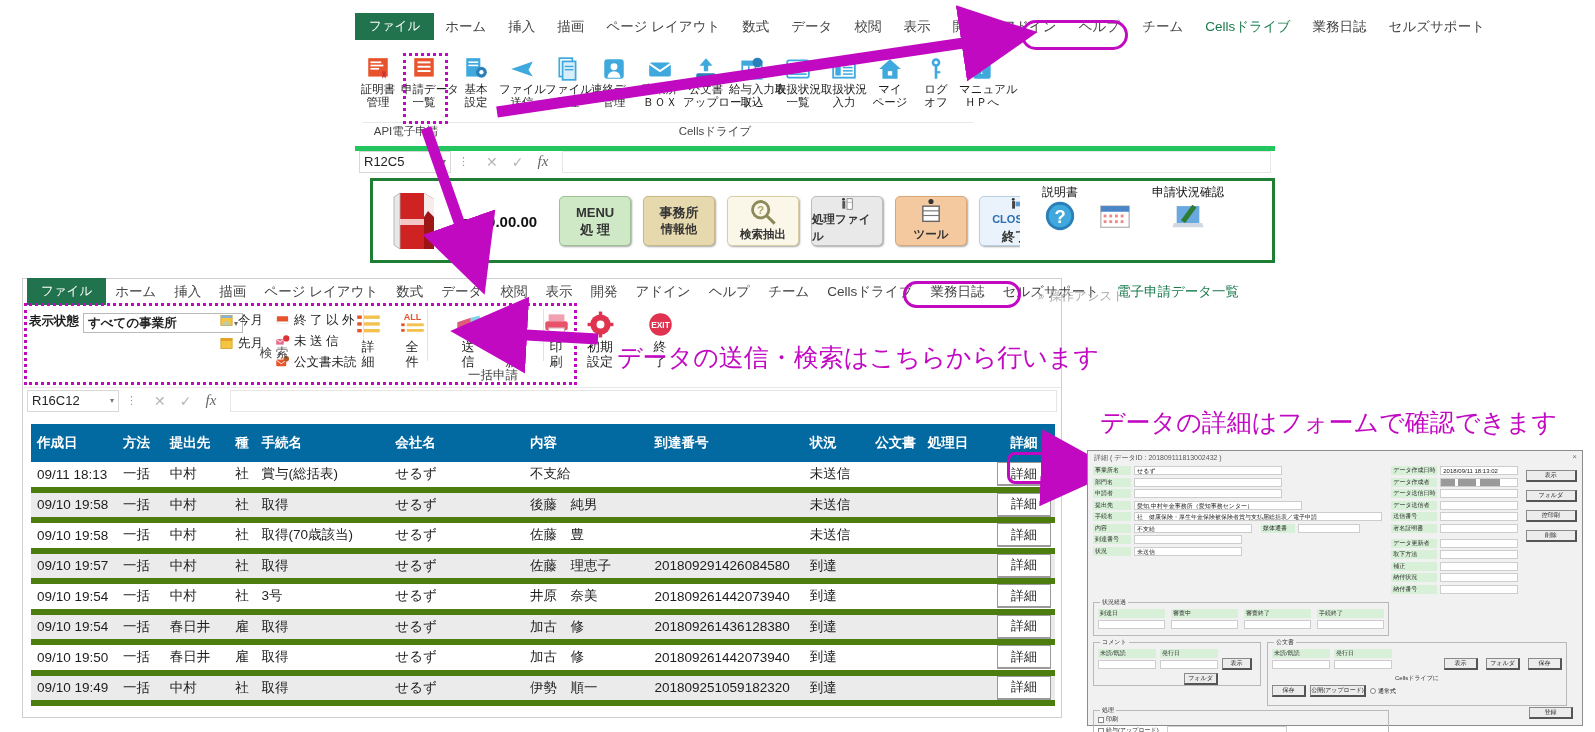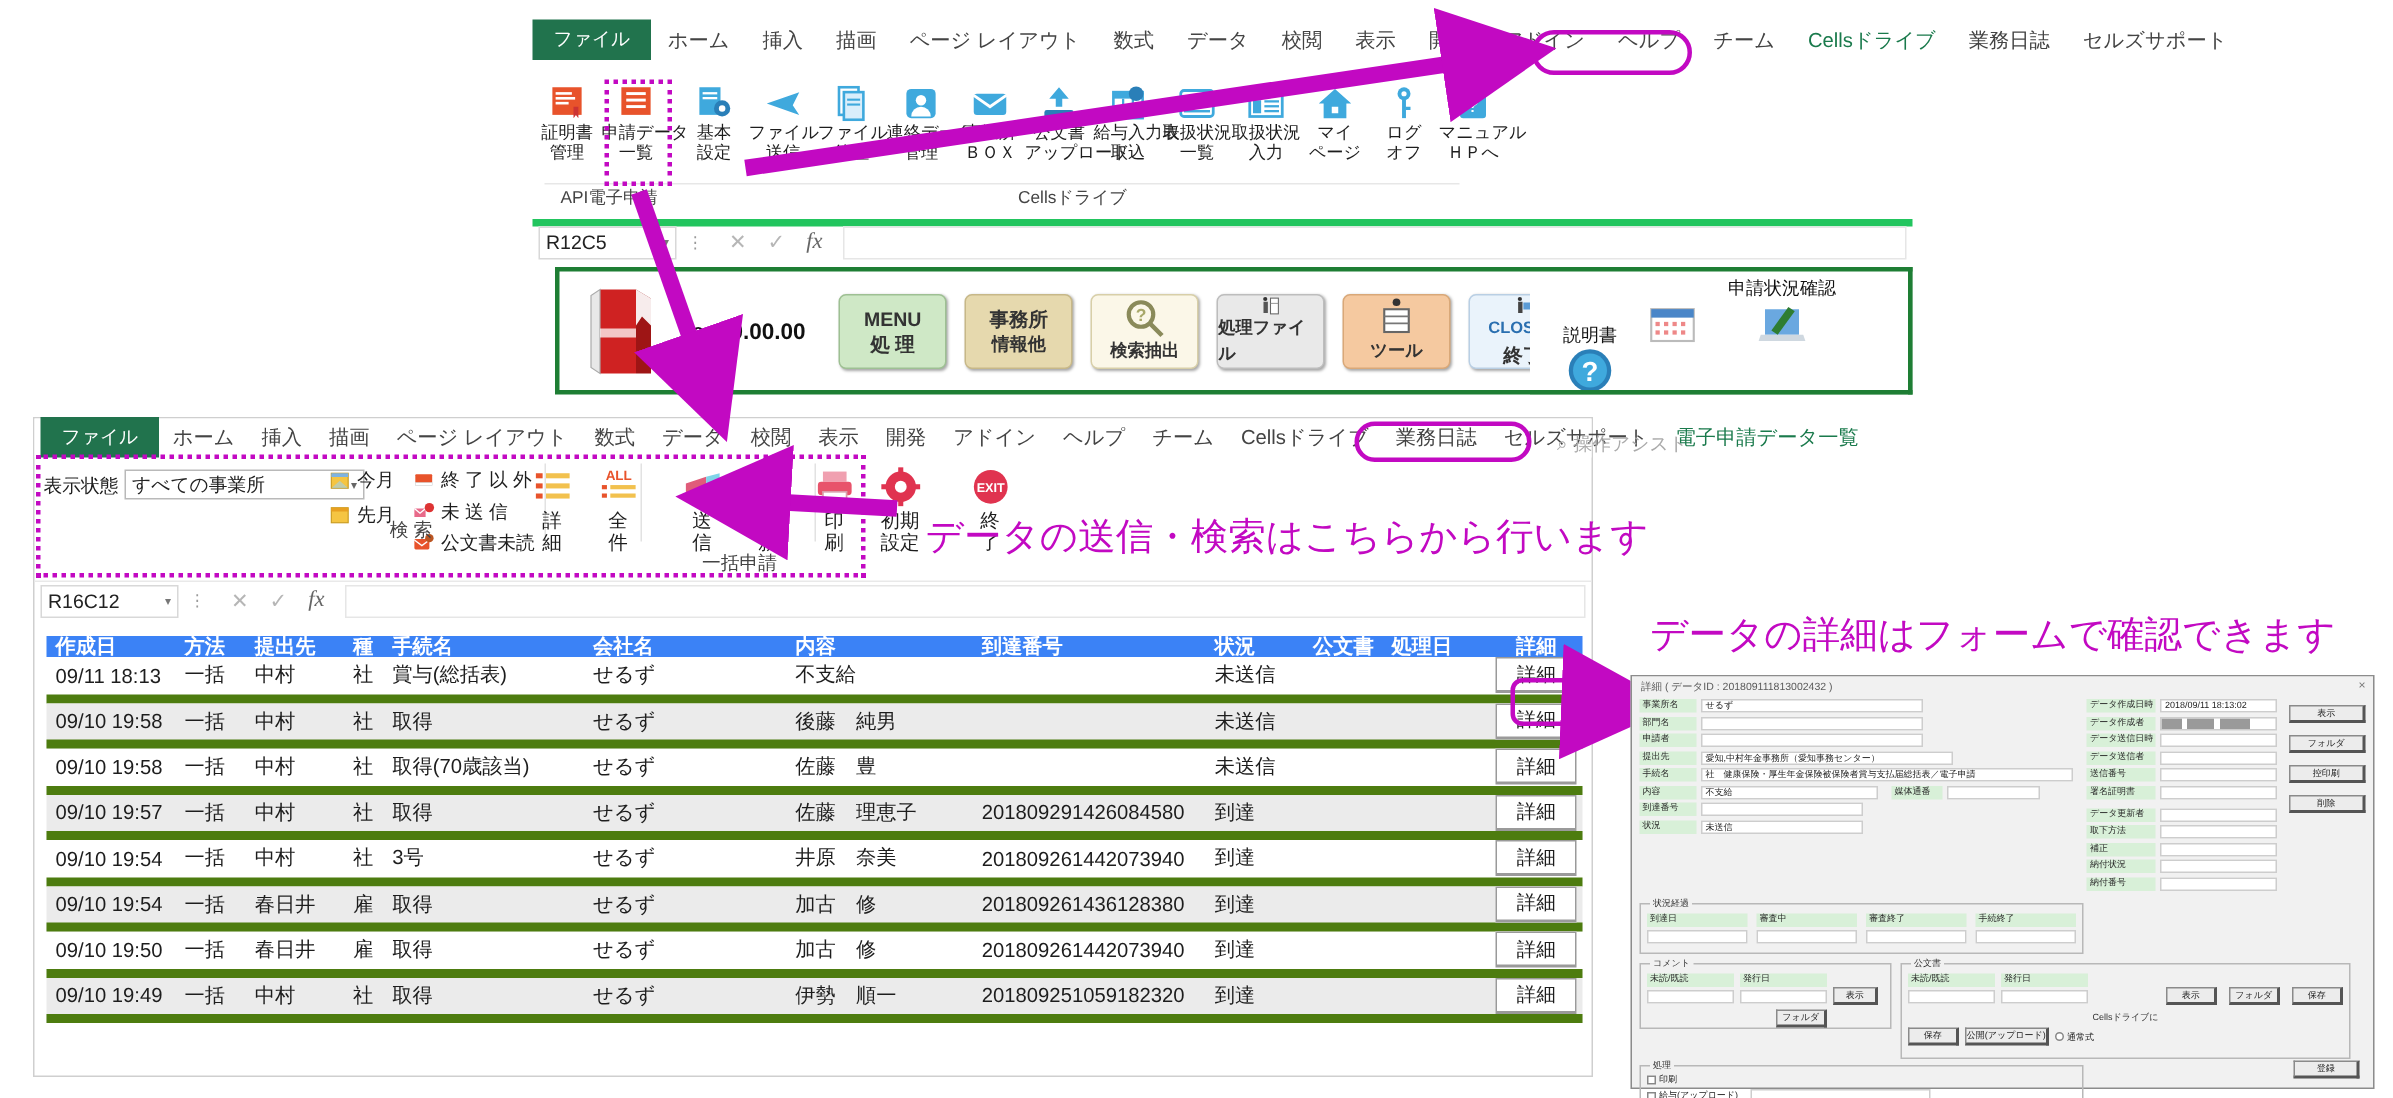--- a/index.html
+++ b/index.html
@@ -86,22 +86,22 @@
   .searchsel {
     width: 160px; height: 20px; border: 1px solid #b9b9b9; background: #fff;
     font-size: 12.5px; color: #222; display: flex; align-items: center;
     justify-content: space-between; padding: 0 4px;
   }
   .mini-item { display: flex; align-items: center; gap: 4px; font-size: 12.5px; color:#1d1d1d; }
 
   
   #w2-table { position: absolute; left: 8px; top: 145px; width: 1024px; }
   .thead {
-    display: flex; background: #3b82f6; color: #ffffff; font-weight: bold;
-    font-size: 13.5px; height: 14px; align-items: center;
+    display: flex; background: #0369a1; color: #ffffff; font-weight: bold;
+    font-size: 13.5px; height: 38px; align-items: center;
   }
   .trow {
     display: flex; align-items: center; height: 30.5px; font-size: 13.5px; color: #1d1d1d;
     border-bottom: 6px solid #4d7c0f;
   }
   .trow.alt { background: #ebebeb; }
   .c-date   { width: 98px; padding-left: 6px; }
   .c-method { width: 50px; }
   .c-dest   { width: 70px; }
   .c-kind   { width: 28px; }
@@ -387,21 +387,21 @@
               <rect x="13" y="8" width="9" height="8" fill="#5b9bd5"></rect>
             </svg>
             <div style="color: rgb(42, 111, 176); font-size: 11px;">CLOSED</div>
             <div style="font-size: 13px;">終了</div>
           </div>
         </div>
     </div>
   </div>
   <div id="daicho-right">
     <div style="display:flex;gap:20px;padding:6px 0 0 22px;align-items:flex-start;" id="daicho-right-items">
-        <div style="text-align: left; margin-top: 31px;">
+        <div style="text-align: left;">
           <div style="font-size: 12px; color: rgb(17, 17, 17); height: 15px; white-space: nowrap;">説明書</div>
           <svg width="34" height="34" viewBox="0 0 24 24" class="ic">
             <circle cx="12" cy="12" r="10" fill="#2a7fb8"></circle>
             <circle cx="12" cy="12" r="8" fill="#3fa9dd"></circle>
             <text x="12" y="17" font-size="13" font-weight="bold" fill="#fff" text-anchor="middle" font-family="Liberation Sans">?</text>
           </svg>
         </div>
         <div style="text-align: center;">
           <div style="font-size: 12px; color: rgb(17, 17, 17); height: 15px; white-space: nowrap;"></div>
           <svg width="34" height="34" viewBox="0 0 24 24" class="ic">
@@ -448,21 +448,21 @@
         <div class="xl-tab" style="padding: 4px 9px 5px;">ヘルプ</div>
         <div class="xl-tab" style="padding: 4px 9px 5px;">チーム</div>
         <div class="xl-tab" style="padding: 4px 9px 5px;">Cellsドライブ</div>
         <div class="xl-tab" style="padding: 4px 9px 5px;">業務日誌</div>
         <div class="xl-tab" style="padding: 4px 9px 5px;">セルズサポート</div>
         <div class="xl-tab green" style="padding: 4px 9px 5px;">電子申請データ一覧</div>
       </div>
 
     <div id="w2-ribbon">
 
-      <div style="position:absolute;left:6px;top:8px;display:flex;align-items:flex-end;gap:4px;">
+      <div style="position:absolute;left:6px;top:8px;display:flex;align-items:flex-start;gap:4px;font-weight:bold;">
         <span style="font-size:12.5px;color:#1d1d1d;">表示状態</span>
         <div class="searchsel">
           <span>すべての事業所</span>
           <span style="font-size:8px;color:#666;">▾</span>
         </div>
       </div>
 
       <div style="position:absolute;left:196px;top:7px;display:flex;flex-direction:column;gap:6px;" id="qf1">
           <div class="mini-item">
             <svg width="15" height="15" viewBox="0 0 24 24" class="ic" style="margin: 0px;">

